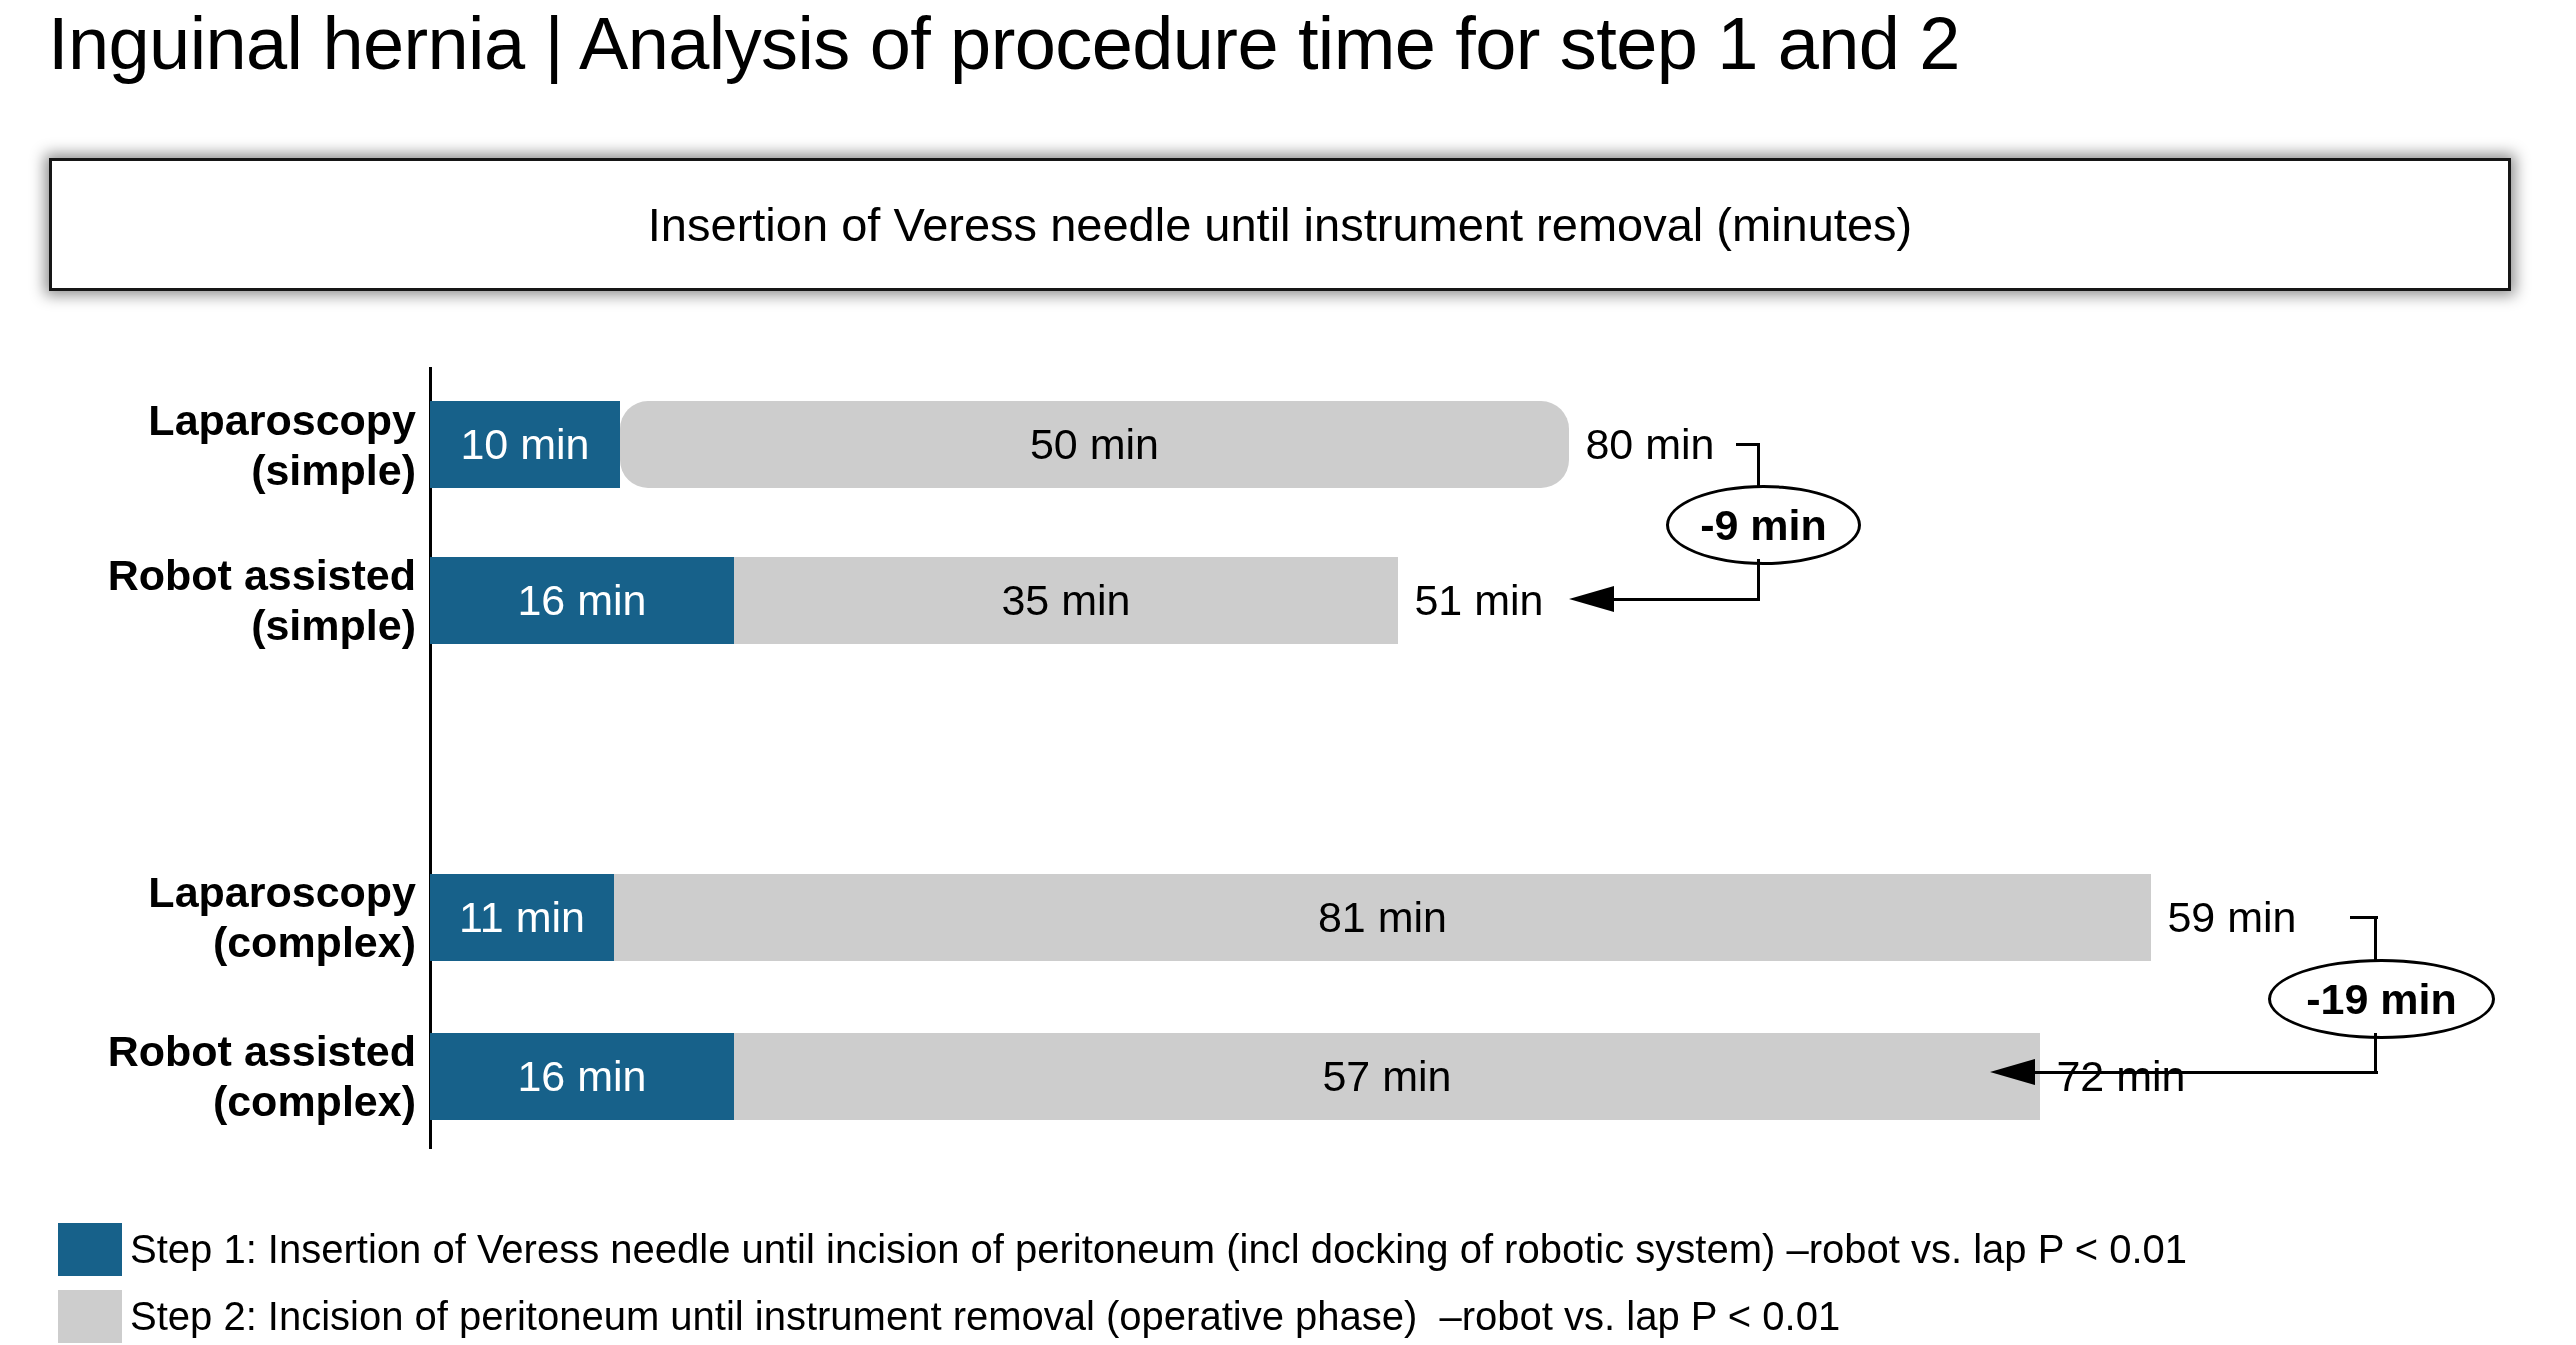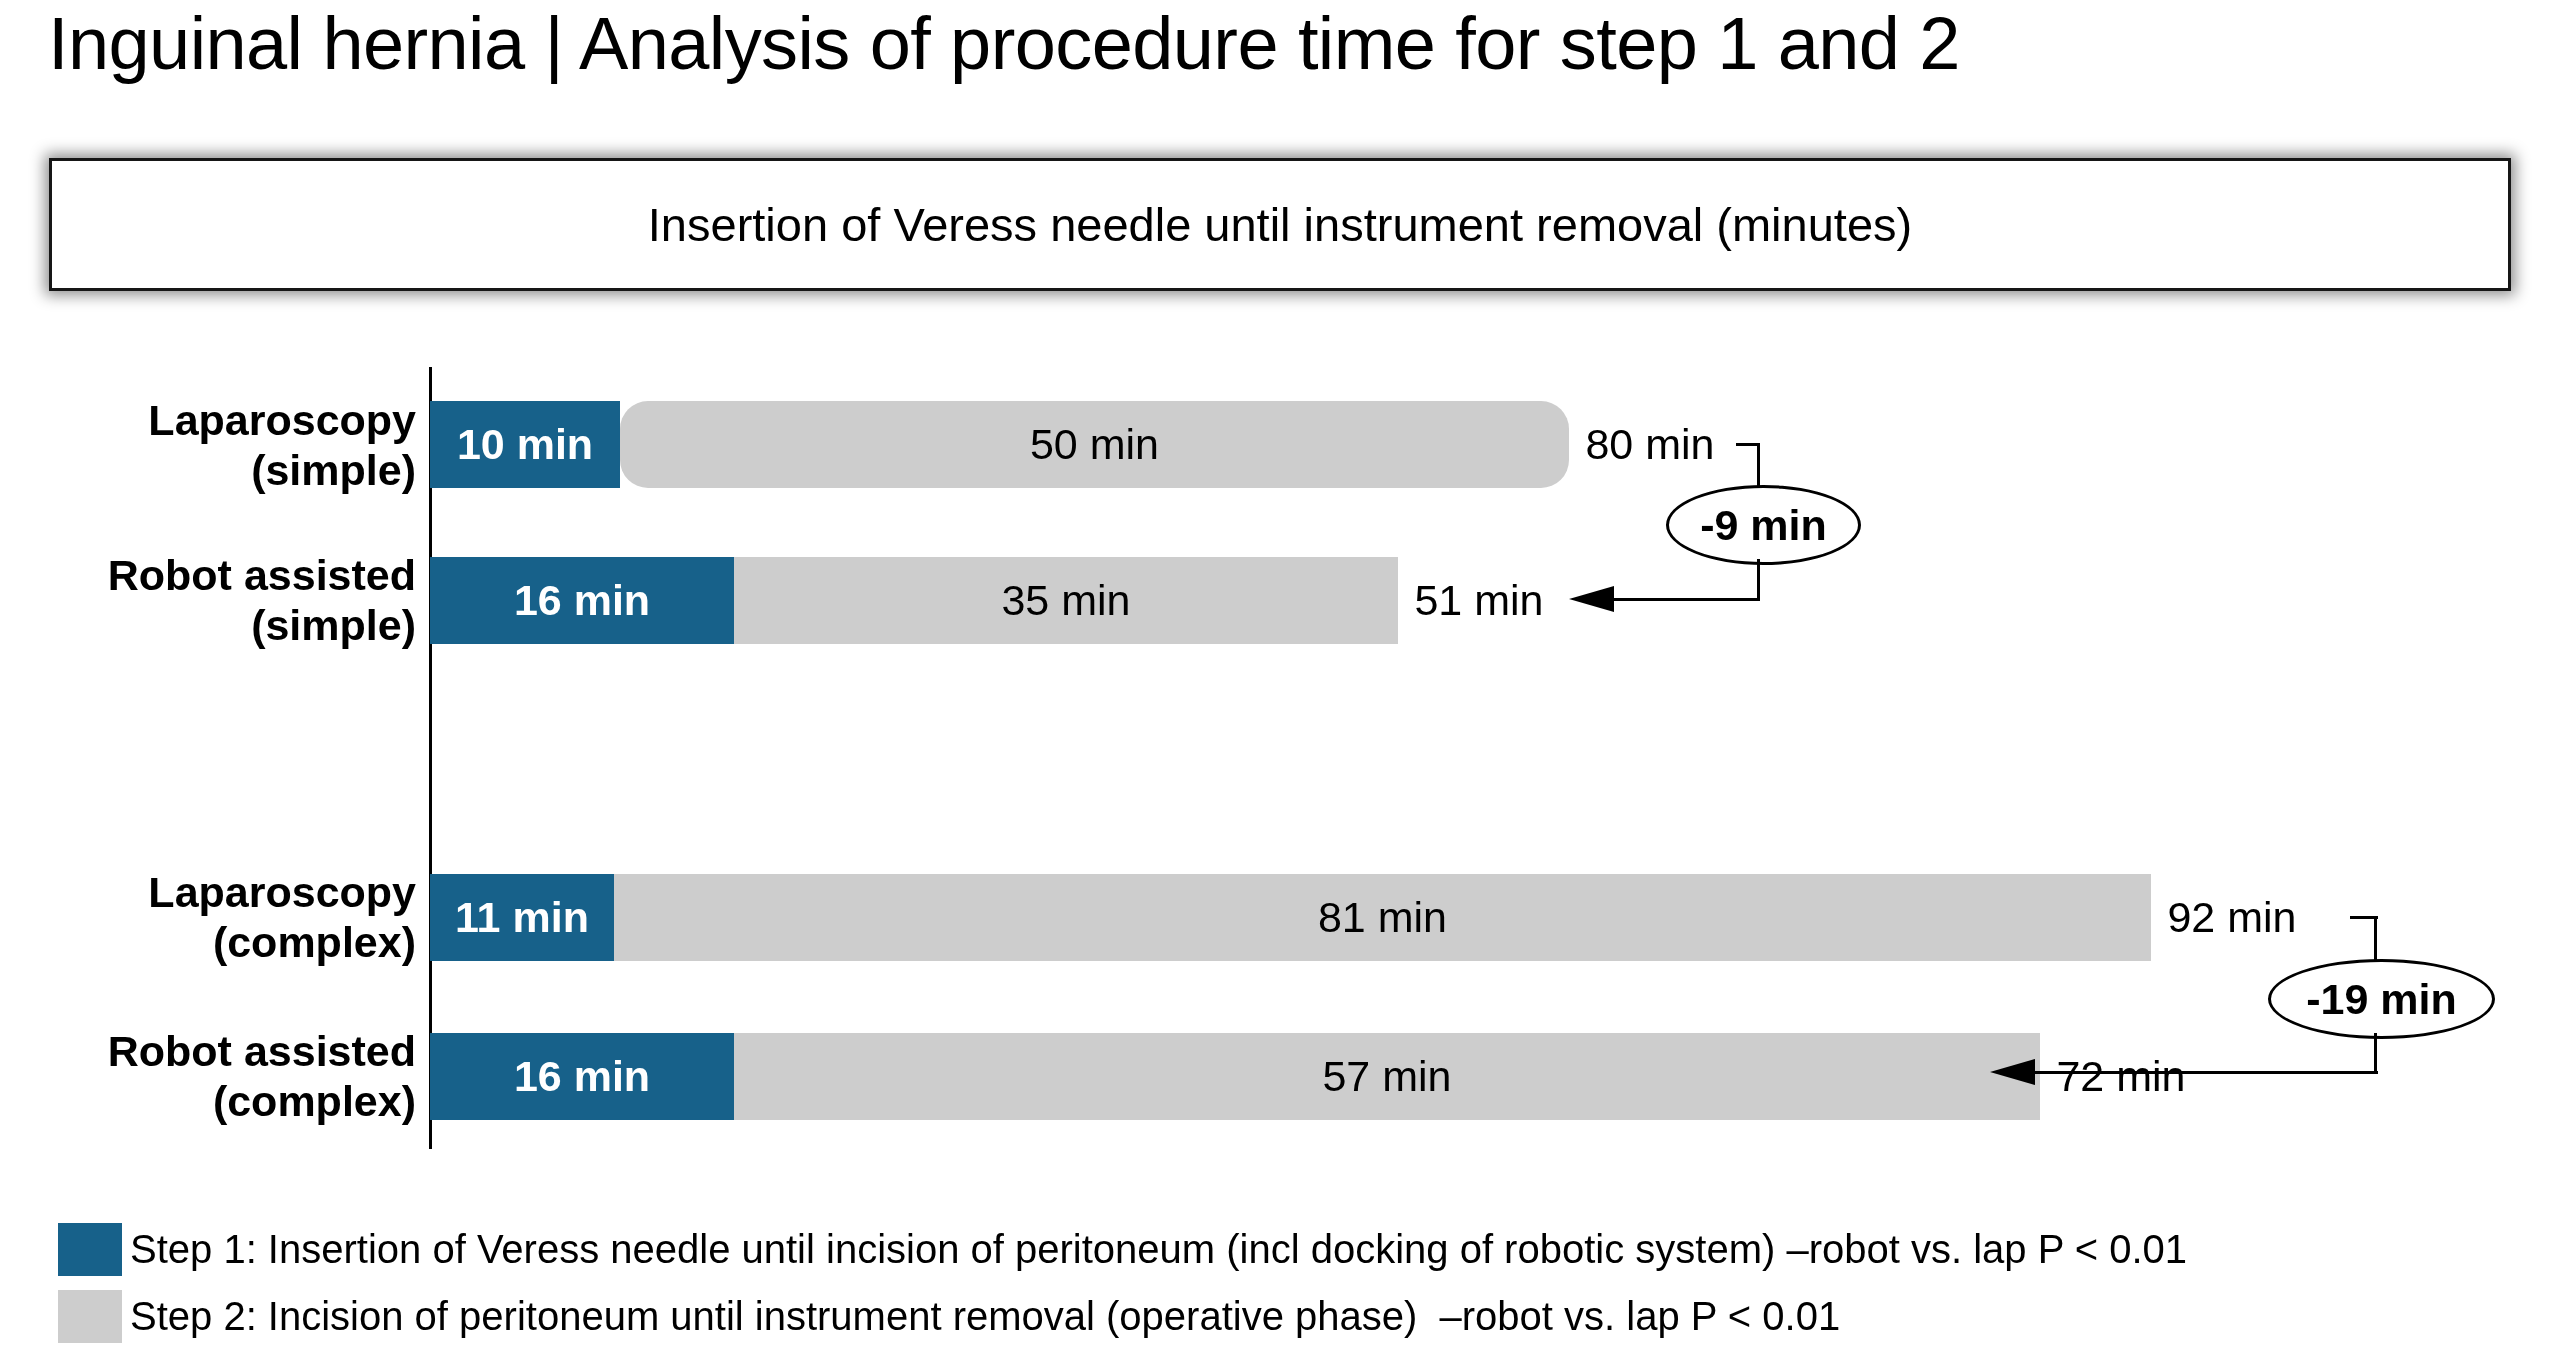--- a/index.html
+++ b/index.html
@@ -21,21 +21,21 @@
   .axis-line{position:absolute;left:429px;top:367px;width:2.5px;height:782px;background:#000;}
   .cat-label{
     position:absolute;left:0;width:416px;text-align:right;
     font-size:43px;line-height:50px;font-weight:bold;
   }
   .bar-row{
     position:absolute;left:430px;height:87px;
     display:flex;align-items:center;
   }
   .seg{height:100%;display:flex;align-items:center;justify-content:center;font-size:43px;white-space:nowrap;}
-  .seg.step1{background:#17618A;color:#ffffff;font-weight:bold;}
+  .seg.step1{background:#17618A;color:#ffffff;}
   .seg.step2{background:#CDCDCD;color:#000000;}
   .total-label{font-size:43px;margin-left:16.4px;white-space:nowrap;}
   .ann-line{position:absolute;background:#000;}
   .ann-oval{
     position:absolute;background:#fff;border:3.2px solid #000;border-radius:50%;
     display:flex;align-items:center;justify-content:center;
     font-size:43px;font-weight:bold;white-space:nowrap;
   }
   .arrow-head{
     position:absolute;width:0;height:0;
@@ -97,21 +97,21 @@
         </div>
       <div class="total-label">51 min</div>
     </div>
     <div class="bar-row" style="top:874px">
       <div class="seg step1" style="width: 184px;">
           <span>11 min</span>
         </div>
       <div class="seg step2" style="width: 1537px;">
           <span>81 min</span>
         </div>
-      <div class="total-label">92 min</div>
+      <div class="total-label">59 min</div>
     </div>
     <div class="bar-row" style="top:1033px">
       <div class="seg step1" style="width: 304px;">
           <span>16 min</span>
         </div>
       <div class="seg step2" style="width: 1306px;">
           <span>57 min</span>
         </div>
       <div class="total-label">72 min</div>
     </div>

